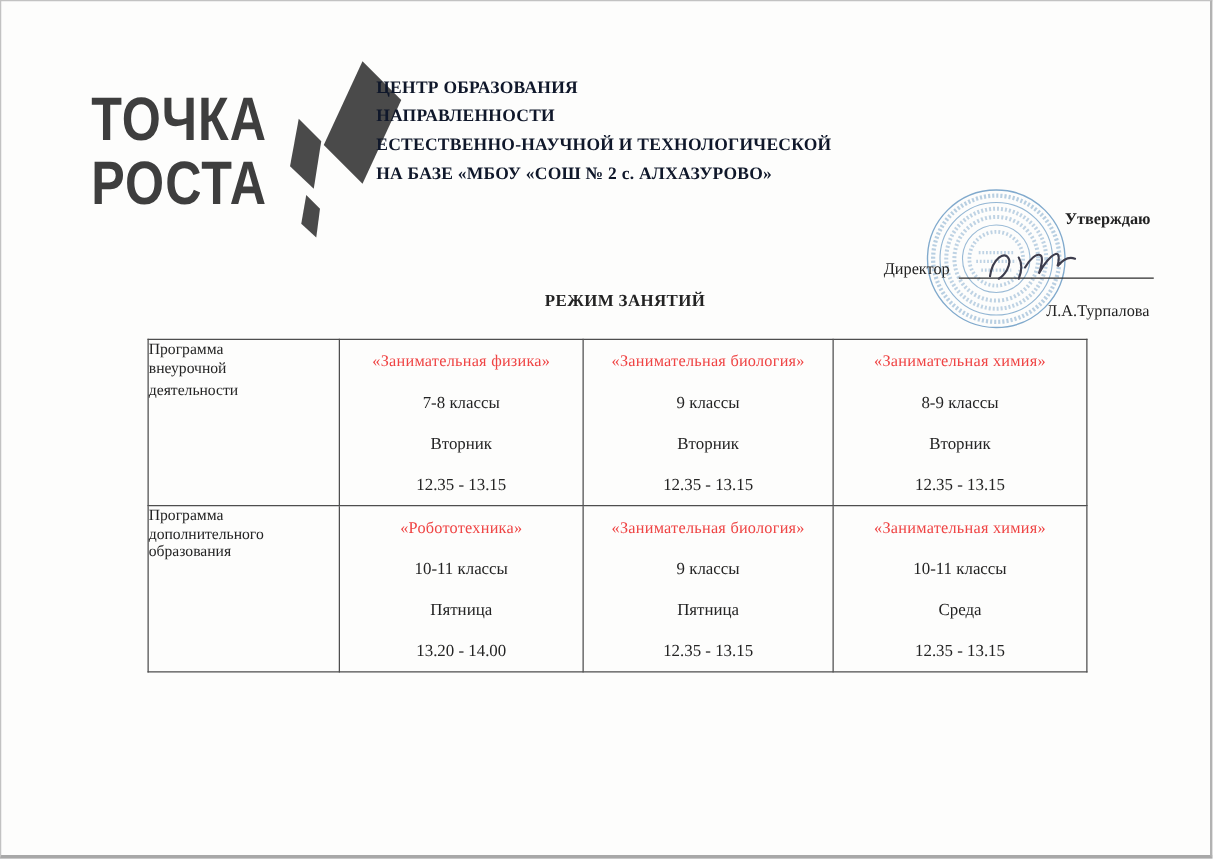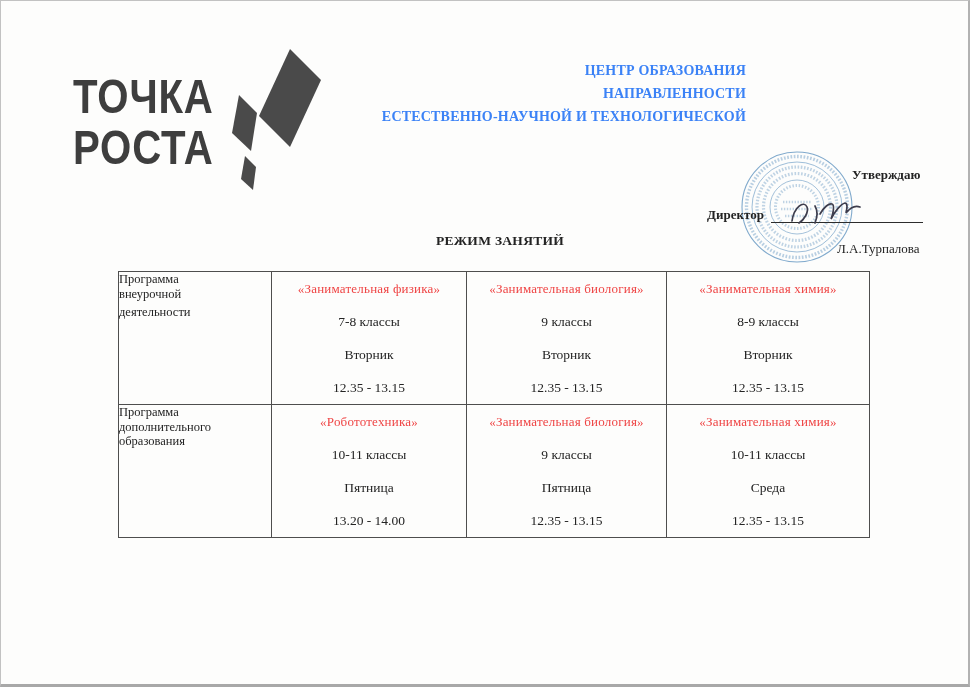--- a/index.html
+++ b/index.html
@@ -38,46 +38,45 @@
     left: 225px;
     top: 45px;
   }
 
   
   .header-block {
     position: absolute;
     left: 300px;
     top: 58px;
     width: 445px;
-    text-align: right;
+    text-align: left;
     font-weight: 700;
     font-size: 14px;
     line-height: 23px;
-    color: #3b82f6;
+    color: #0f172a;
     letter-spacing: 0.2px;
   }
 
   
   .approve-label {
     position: absolute;
     left: 851px;
     top: 166px;
     font-weight: 700;
     font-size: 13px;
   }
   .director-row {
     position: absolute;
     left: 706px;
     top: 203px;
     width: 216px;
     display: flex;
     align-items: flex-end;
     font-size: 13px;
     z-index: 3;
-    font-weight: bold;
   }
   .sig-line {
     flex: 1;
     margin-left: 7px;
     height: 19px;
     border-bottom: 1px solid #2c2c2c;
   }
   .director-name {
     position: absolute;
     left: 836px;
@@ -173,20 +172,21 @@
   <svg class="logo-mark" width="110" height="165" viewBox="0 0 110 165">
     <polygon points="64,3 95,34 64,101 33,70" fill="#4a4a4a"></polygon>
     <polygon points="13,49 31,67 25,105 6,87" fill="#4a4a4a"></polygon>
     <polygon points="19,110 30,121 27,144 15,133" fill="#4a4a4a"></polygon>
   </svg>
 
   <div class="header-block">
     <div>ЦЕНТР ОБРАЗОВАНИЯ</div>
     <div>НАПРАВЛЕННОСТИ</div>
     <div>ЕСТЕСТВЕННО-НАУЧНОЙ И ТЕХНОЛОГИЧЕСКОЙ</div>
+    <div>НА БАЗЕ «МБОУ «СОШ № 2 с. АЛХАЗУРОВО»</div>
   </div>
 
   <svg class="stamp" width="116" height="116" viewBox="0 0 116 116">
     <g stroke="#6f9ec6" fill="none">
       <circle cx="58" cy="58" r="55" stroke-width="1.1"></circle>
       <circle cx="58" cy="58" r="50.5" stroke-width="3.4" stroke-dasharray="1.7,1.6" opacity="0.55"></circle>
       <circle cx="58" cy="58" r="45" stroke-width="0.9" opacity="0.85"></circle>
       <circle cx="58" cy="58" r="40" stroke-width="3.2" stroke-dasharray="1.6,1.6" opacity="0.5"></circle>
       <circle cx="58" cy="58" r="33.5" stroke-width="3.2" stroke-dasharray="1.6,1.7" opacity="0.5"></circle>
       <circle cx="58" cy="58" r="27" stroke-width="0.9" opacity="0.8"></circle>

